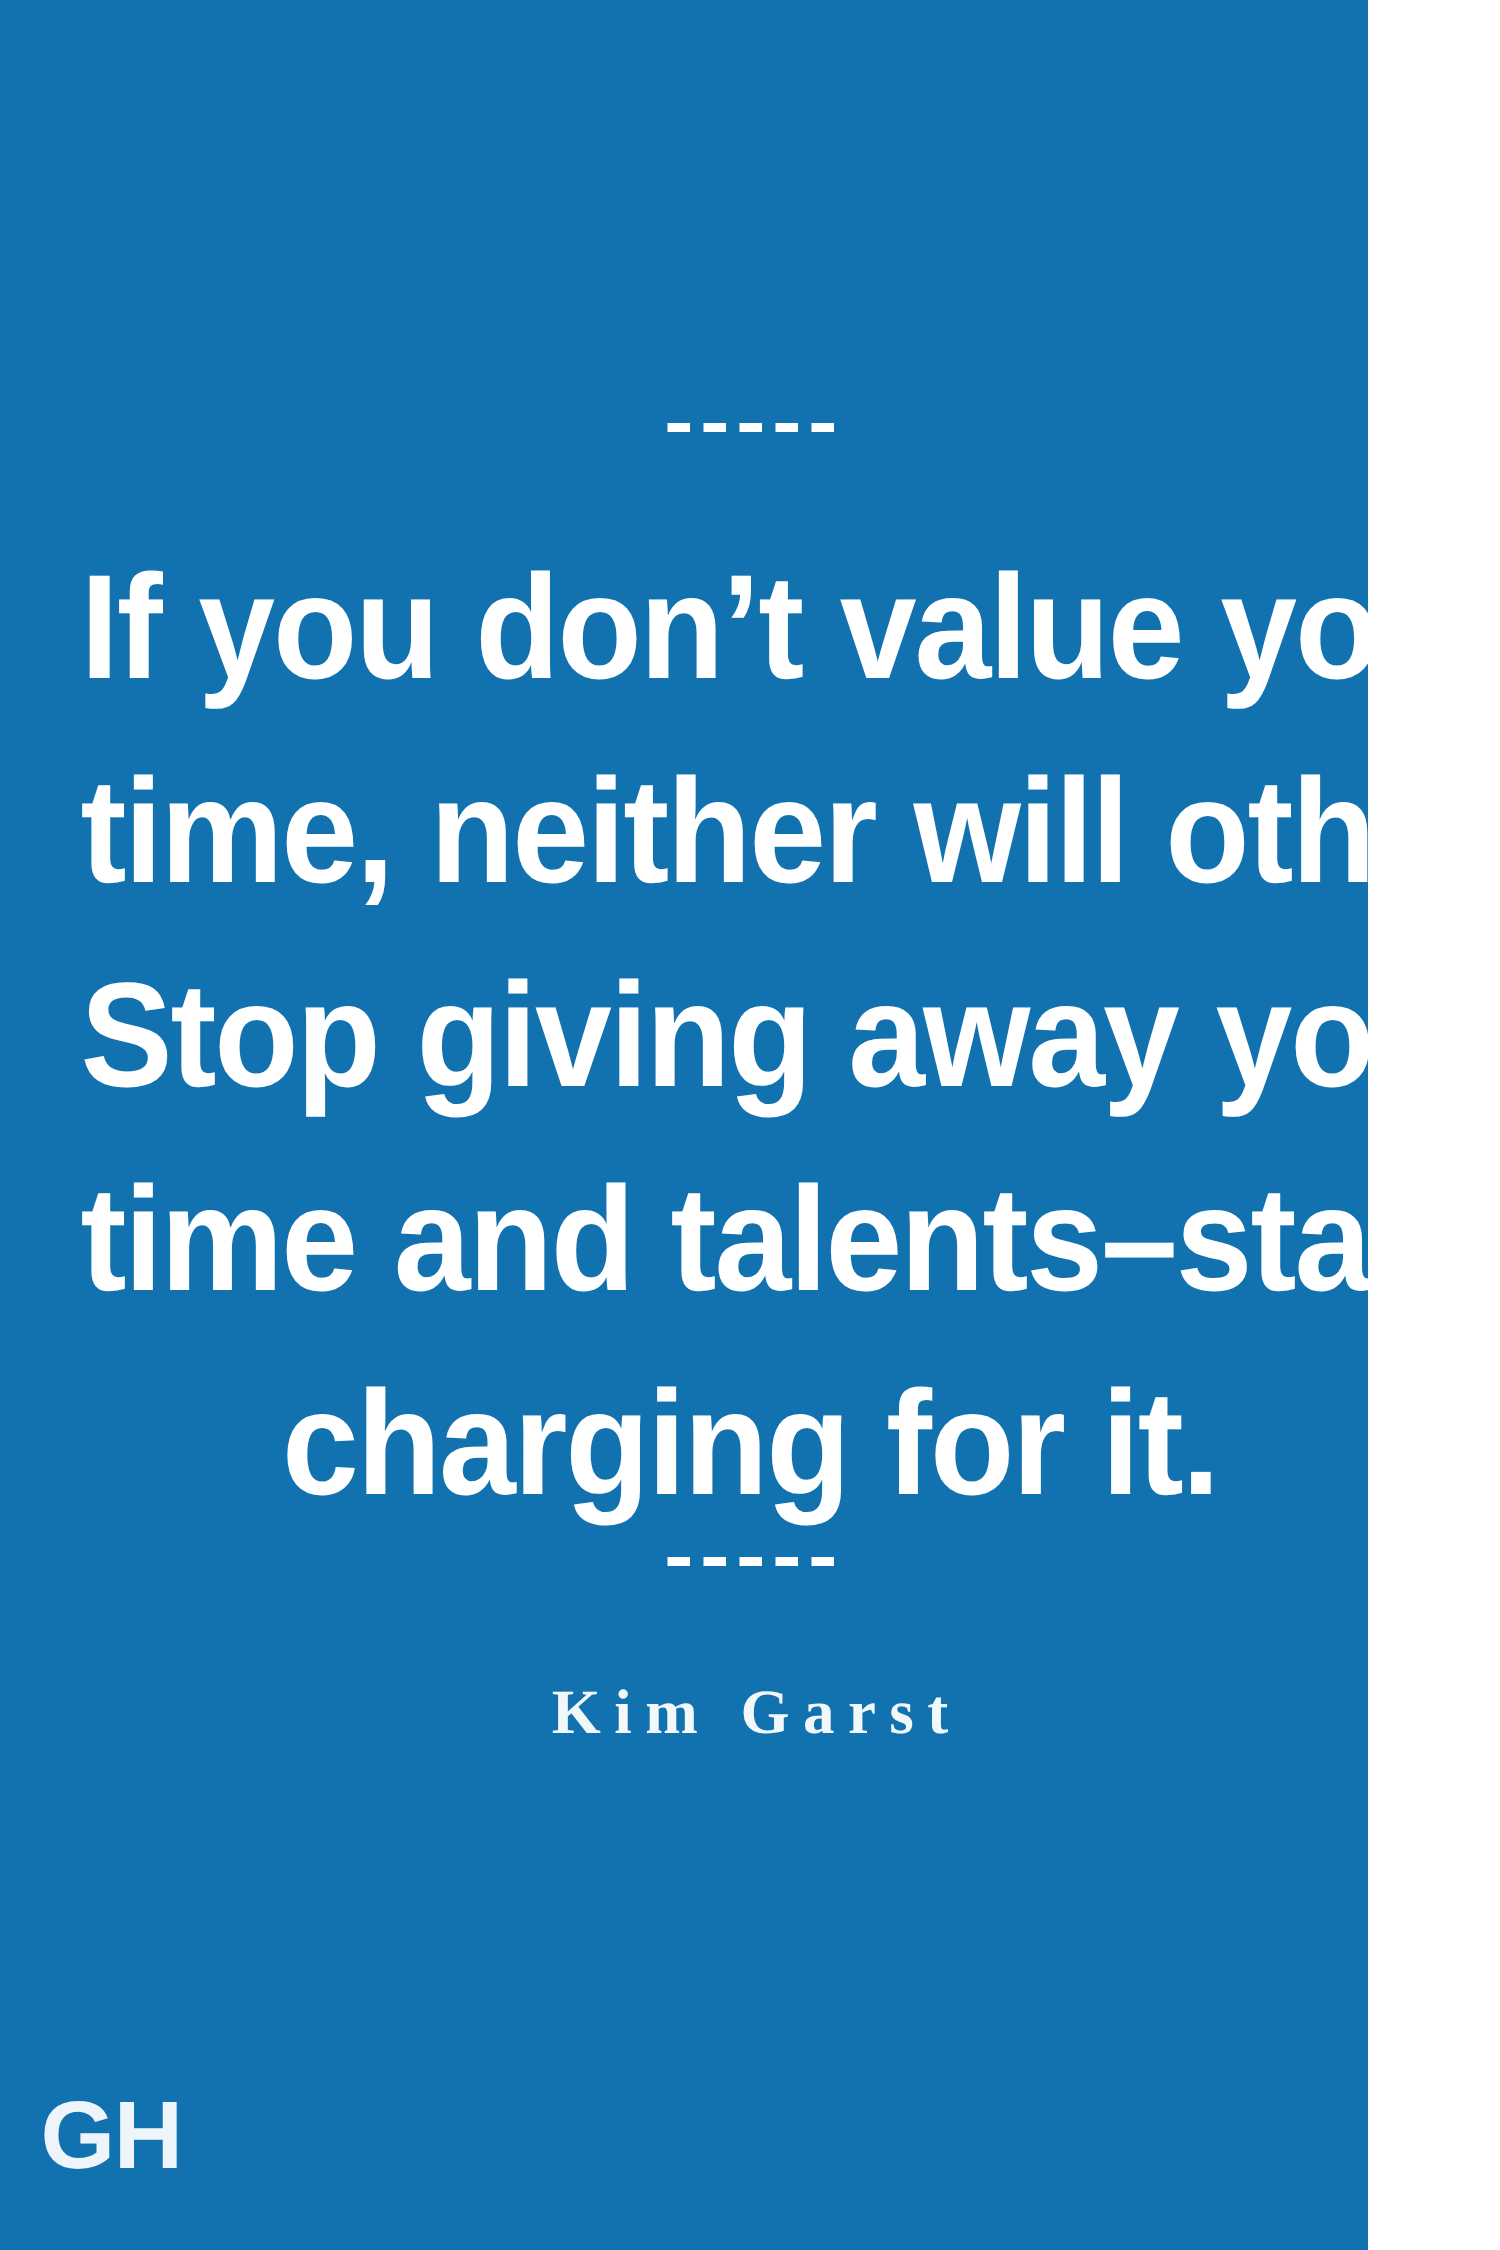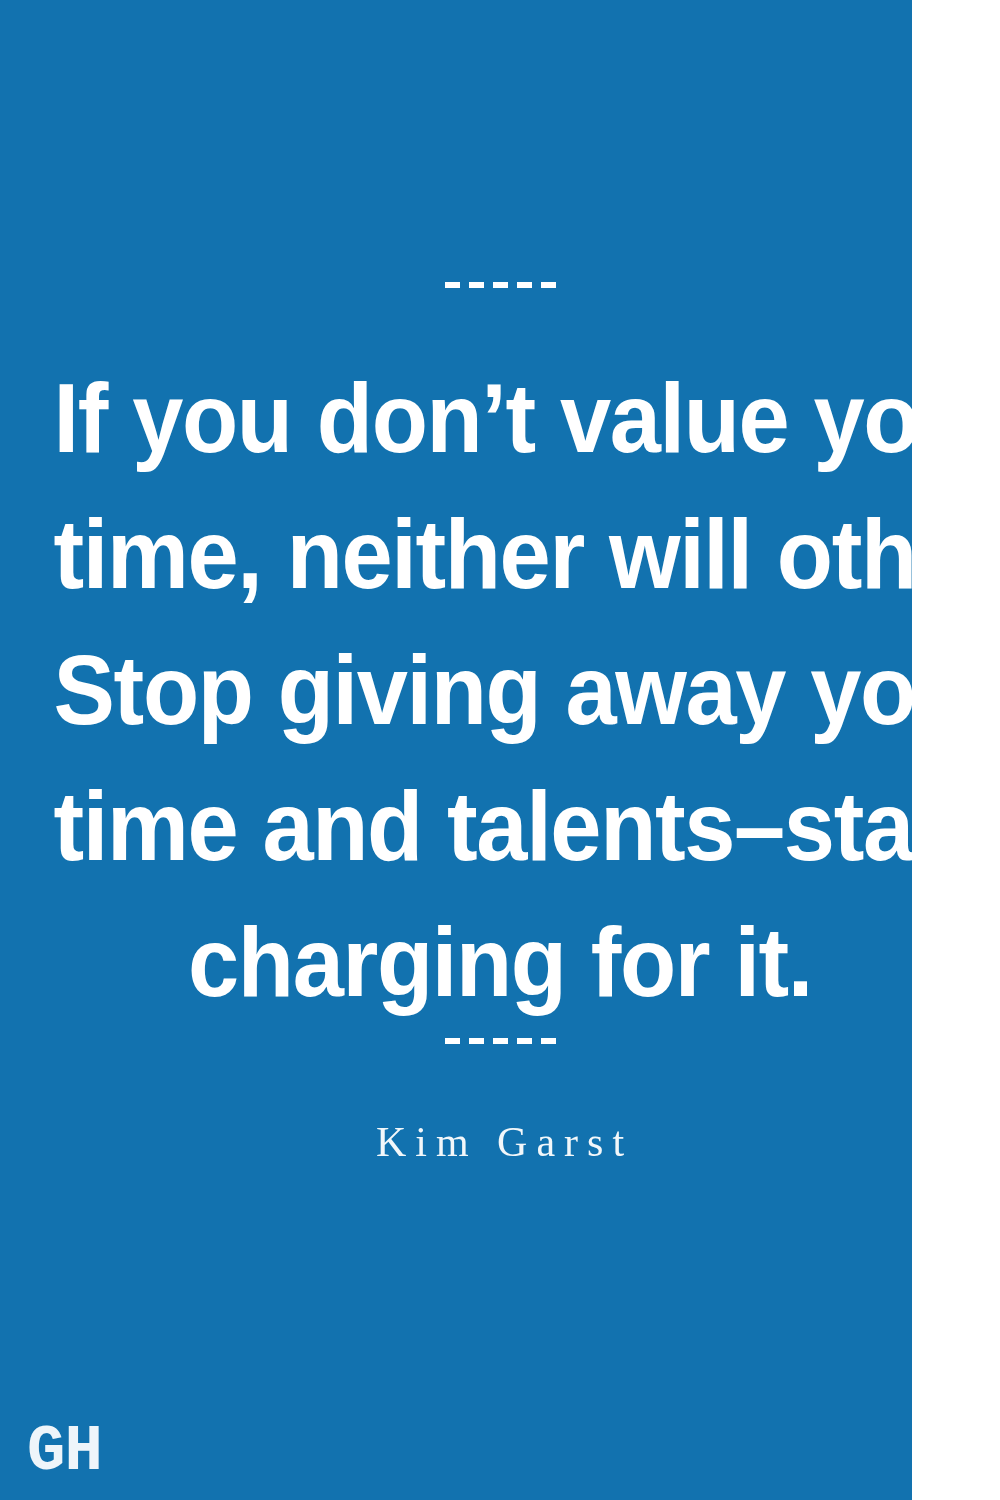--- a/index.html
+++ b/index.html
@@ -67,34 +67,34 @@
 
   
   #attribution {
     position: absolute;
     left: 0;
     top: 1116px;
     width: 1000px;
     text-align: center;
     color: #f2f7fa;
     font-family: "Liberation Serif", serif;
-    font-weight: 400;
+    font-weight: 700;
     font-size: 42px;
     line-height: 52px;
     letter-spacing: 9px;
     text-indent: 9px;
   }
 
   
   #brand {
     position: absolute;
     left: 27px;
-    top: 1420px;
+    top: 1391px;
     color: #eef5fa;
-    font-family: Liberation Mono, monospace;
+    font-family: Liberation Sans, sans-serif;
     font-weight: 700;
     font-size: 64px;
     line-height: 64px;
     letter-spacing: -1px;
   }
 </style>
 </head>
 <body>
 
 <div id="card">

